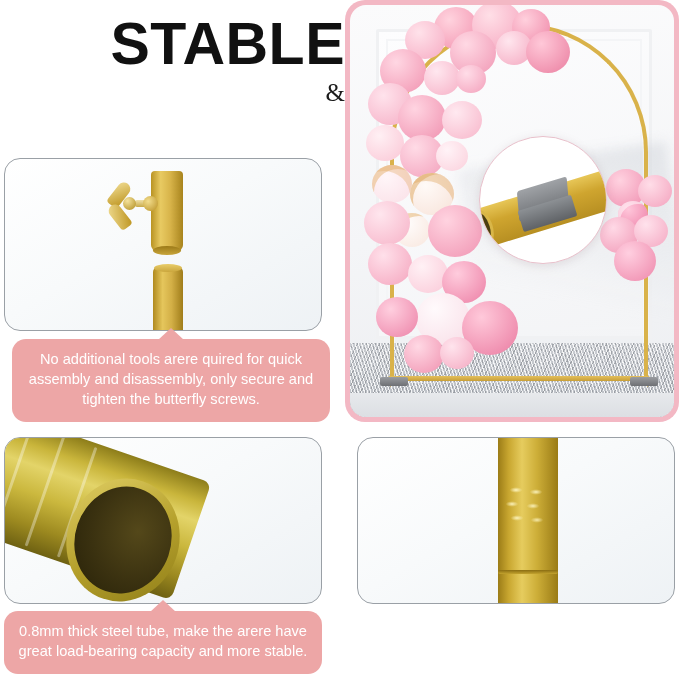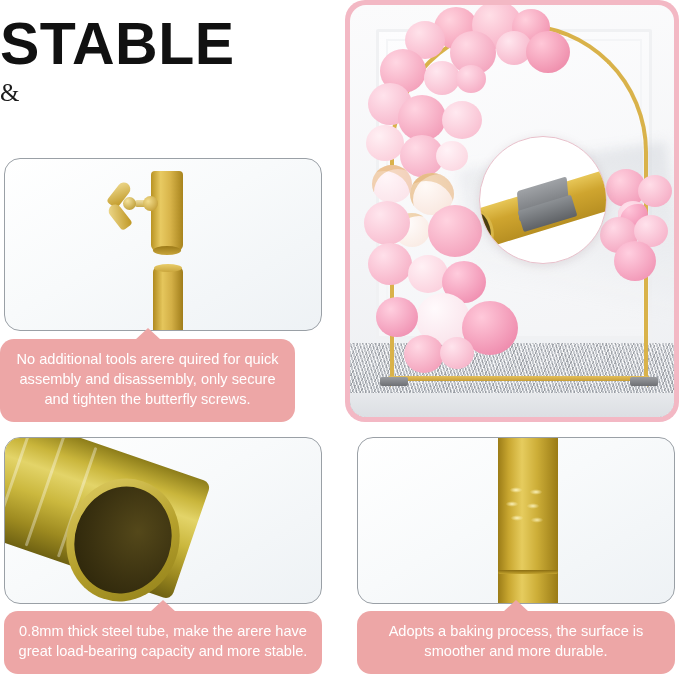--- a/index.html
+++ b/index.html
@@ -13,21 +13,21 @@
     position: relative;
   }
 
   .page { position: relative; width: 679px; height: 677px; }
 
   
   .headline {
     position: absolute;
     left: 0; top: 14px;
     width: 345px;
-    text-align: left;
+    text-align: right;
   }
   .headline .title {
     font-size: 59px;
     font-weight: 700;
     letter-spacing: 0.5px;
     color: #111111;
     line-height: 1.02;
     font-family: "Liberation Sans", sans-serif;
   }
   .headline .amp {
@@ -75,21 +75,21 @@
   .caption::before {
     content: "";
     position: absolute;
     top: -11px;
     left: 50%;
     transform: translateX(-50%);
     border-left: 13px solid transparent;
     border-right: 13px solid transparent;
     border-bottom: 12px solid #eda6a6;
   }
-  .caption-assembly { left: 0;  top: 339px; width: 295px; }
+  .caption-assembly { left: 12px;  top: 339px; width: 318px; }
   .caption-tube-end { left: 4px;  top: 611px; width: 318px; }
   .caption-tube-surface { left: 357px; top: 611px; width: 318px; }
 
   
   .hero-frame {
     position: absolute;
     left: 345px; top: 0px;
     width: 334px; height: 422px;
     border-radius: 20px;
     overflow: hidden;
@@ -342,21 +342,20 @@
     </div>
   </div>
   <div class="caption caption-tube-end">0.8mm thick steel tube, make the arere have great load-bearing capacity and more stable.</div>
 
   <div class="panel panel-tube-surface">
     <div class="vtube">
       <div class="vtube-dimples"></div>
       <div class="vtube-seam"></div>
     </div>
   </div>
-  <div class="caption caption-tube-surface">Adopts a baking process, the surface is smoother and more durable.</div>
 
   <div class="hero-frame">
     <div class="hero-inner">
 
       <div class="wall-panel"></div>
       <div class="wall-shadow"></div>
 
       <div class="floor">
         <div class="floor-front"></div>
       </div>

